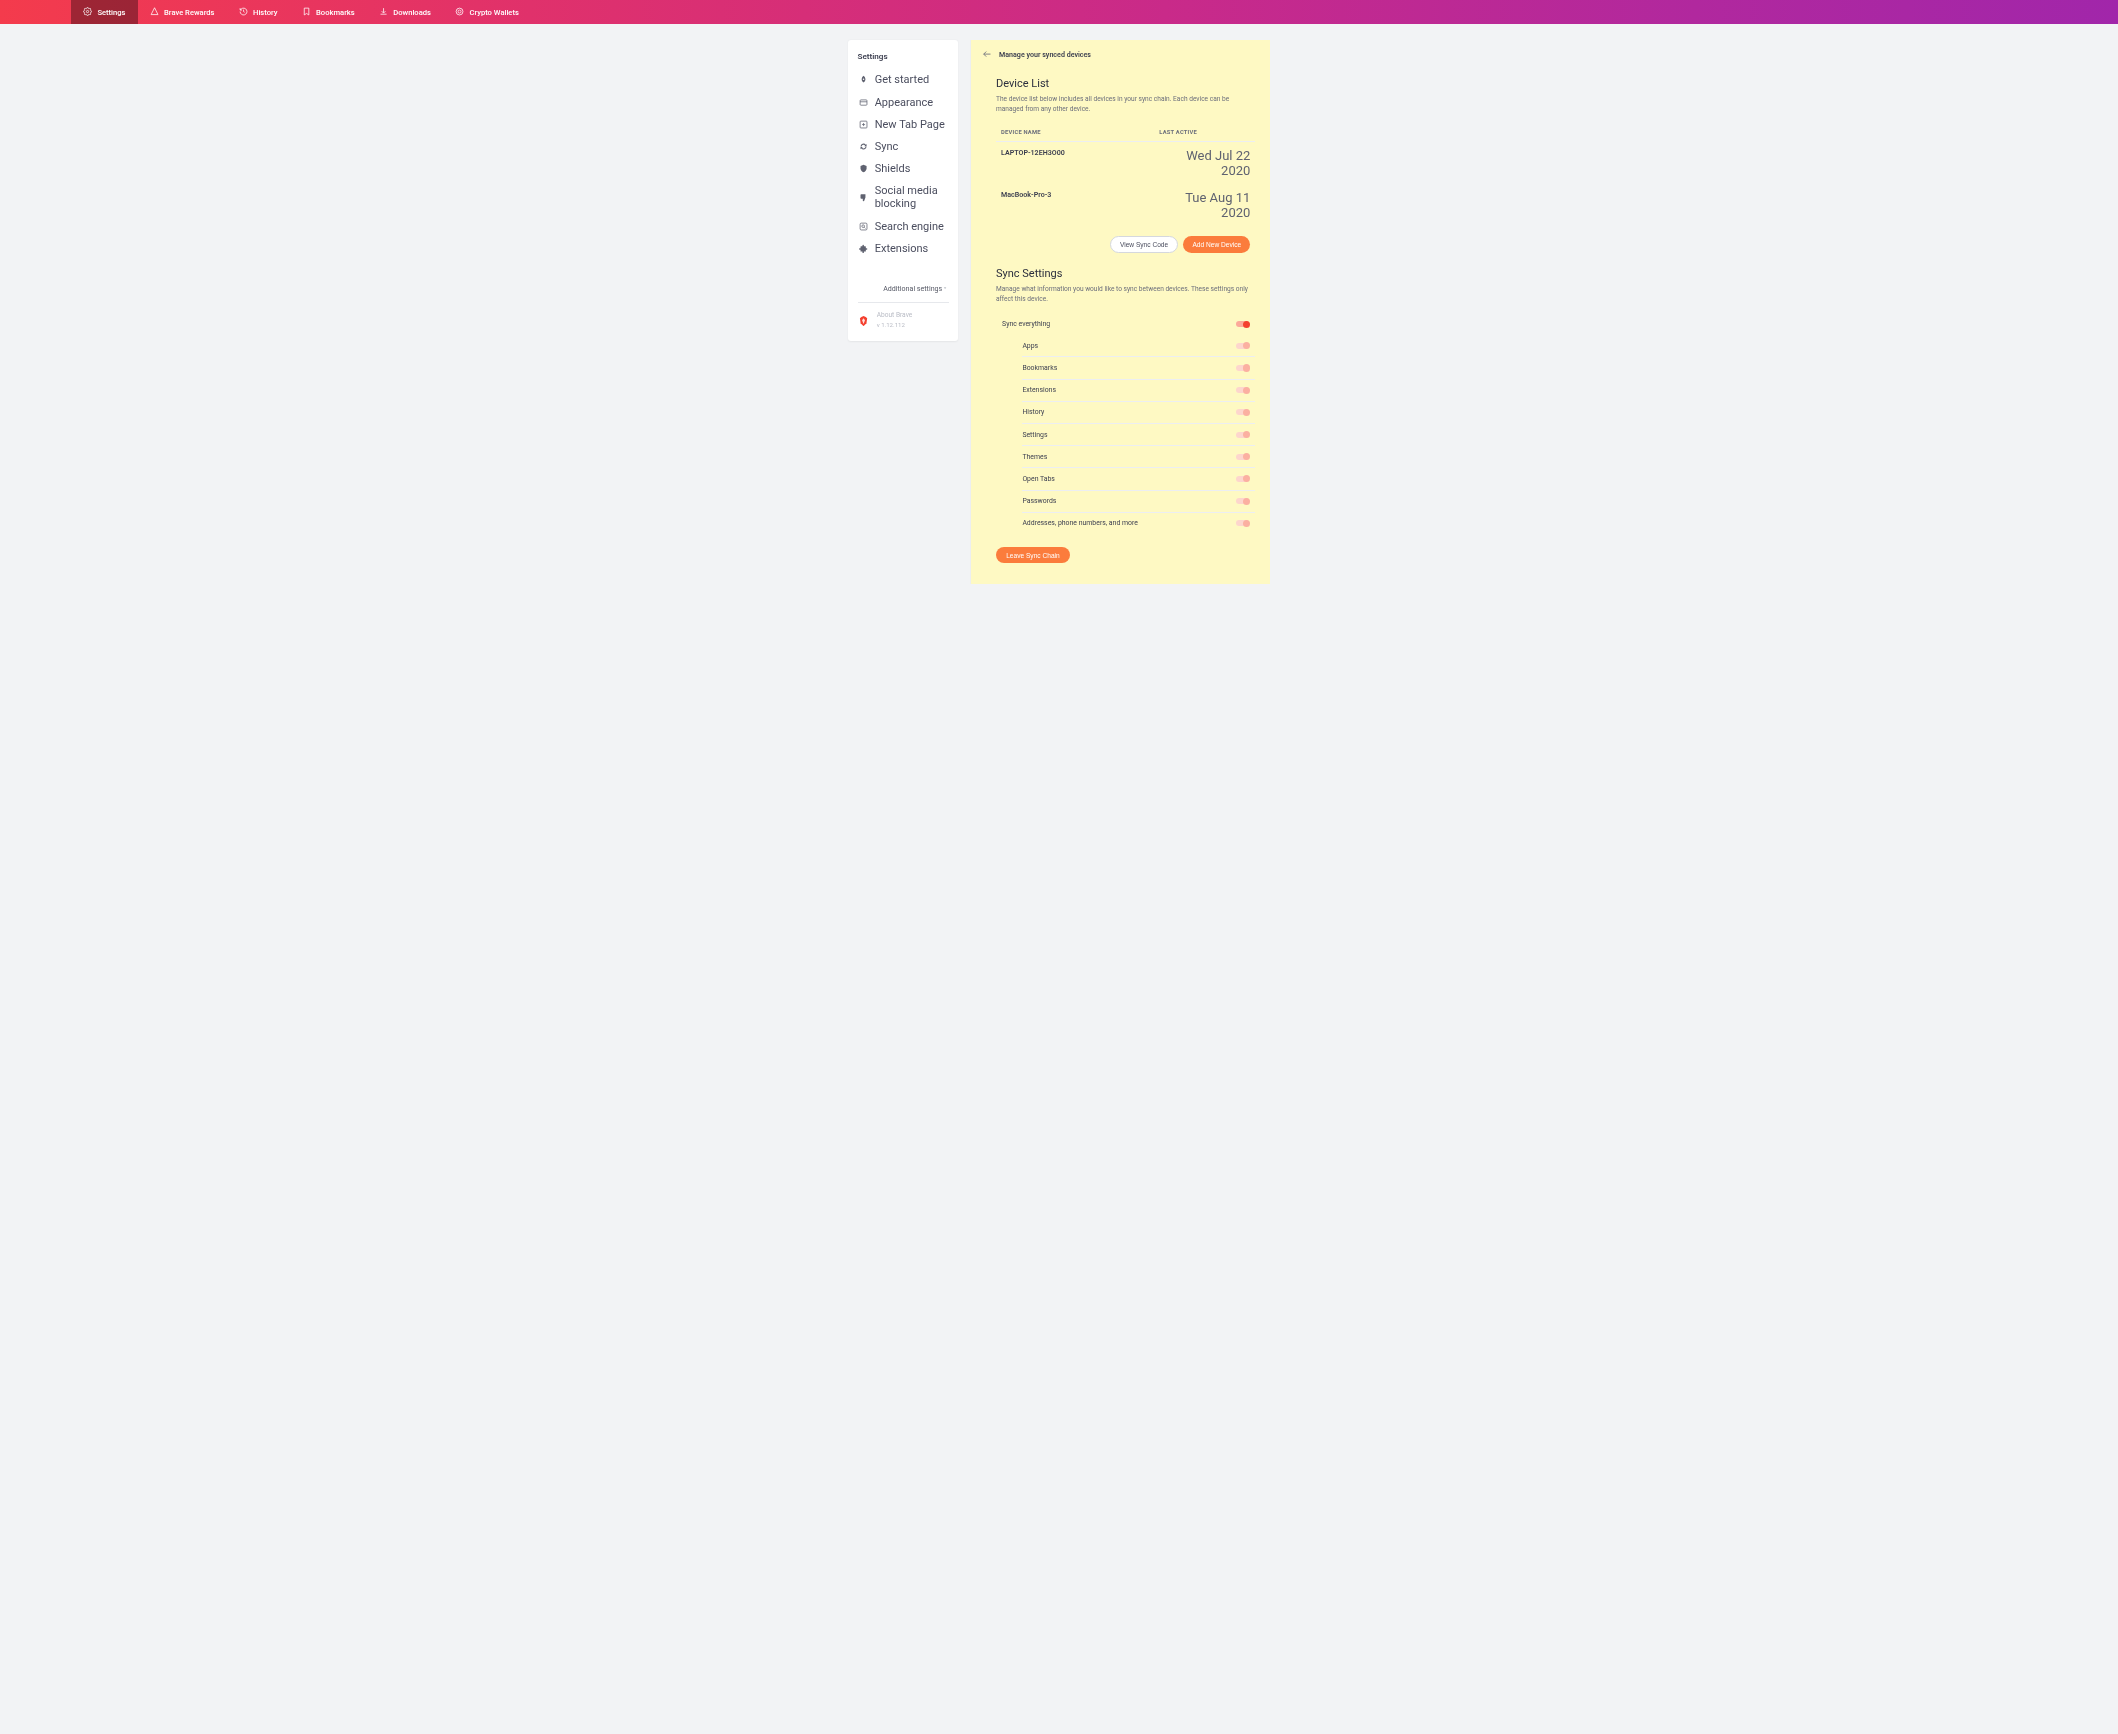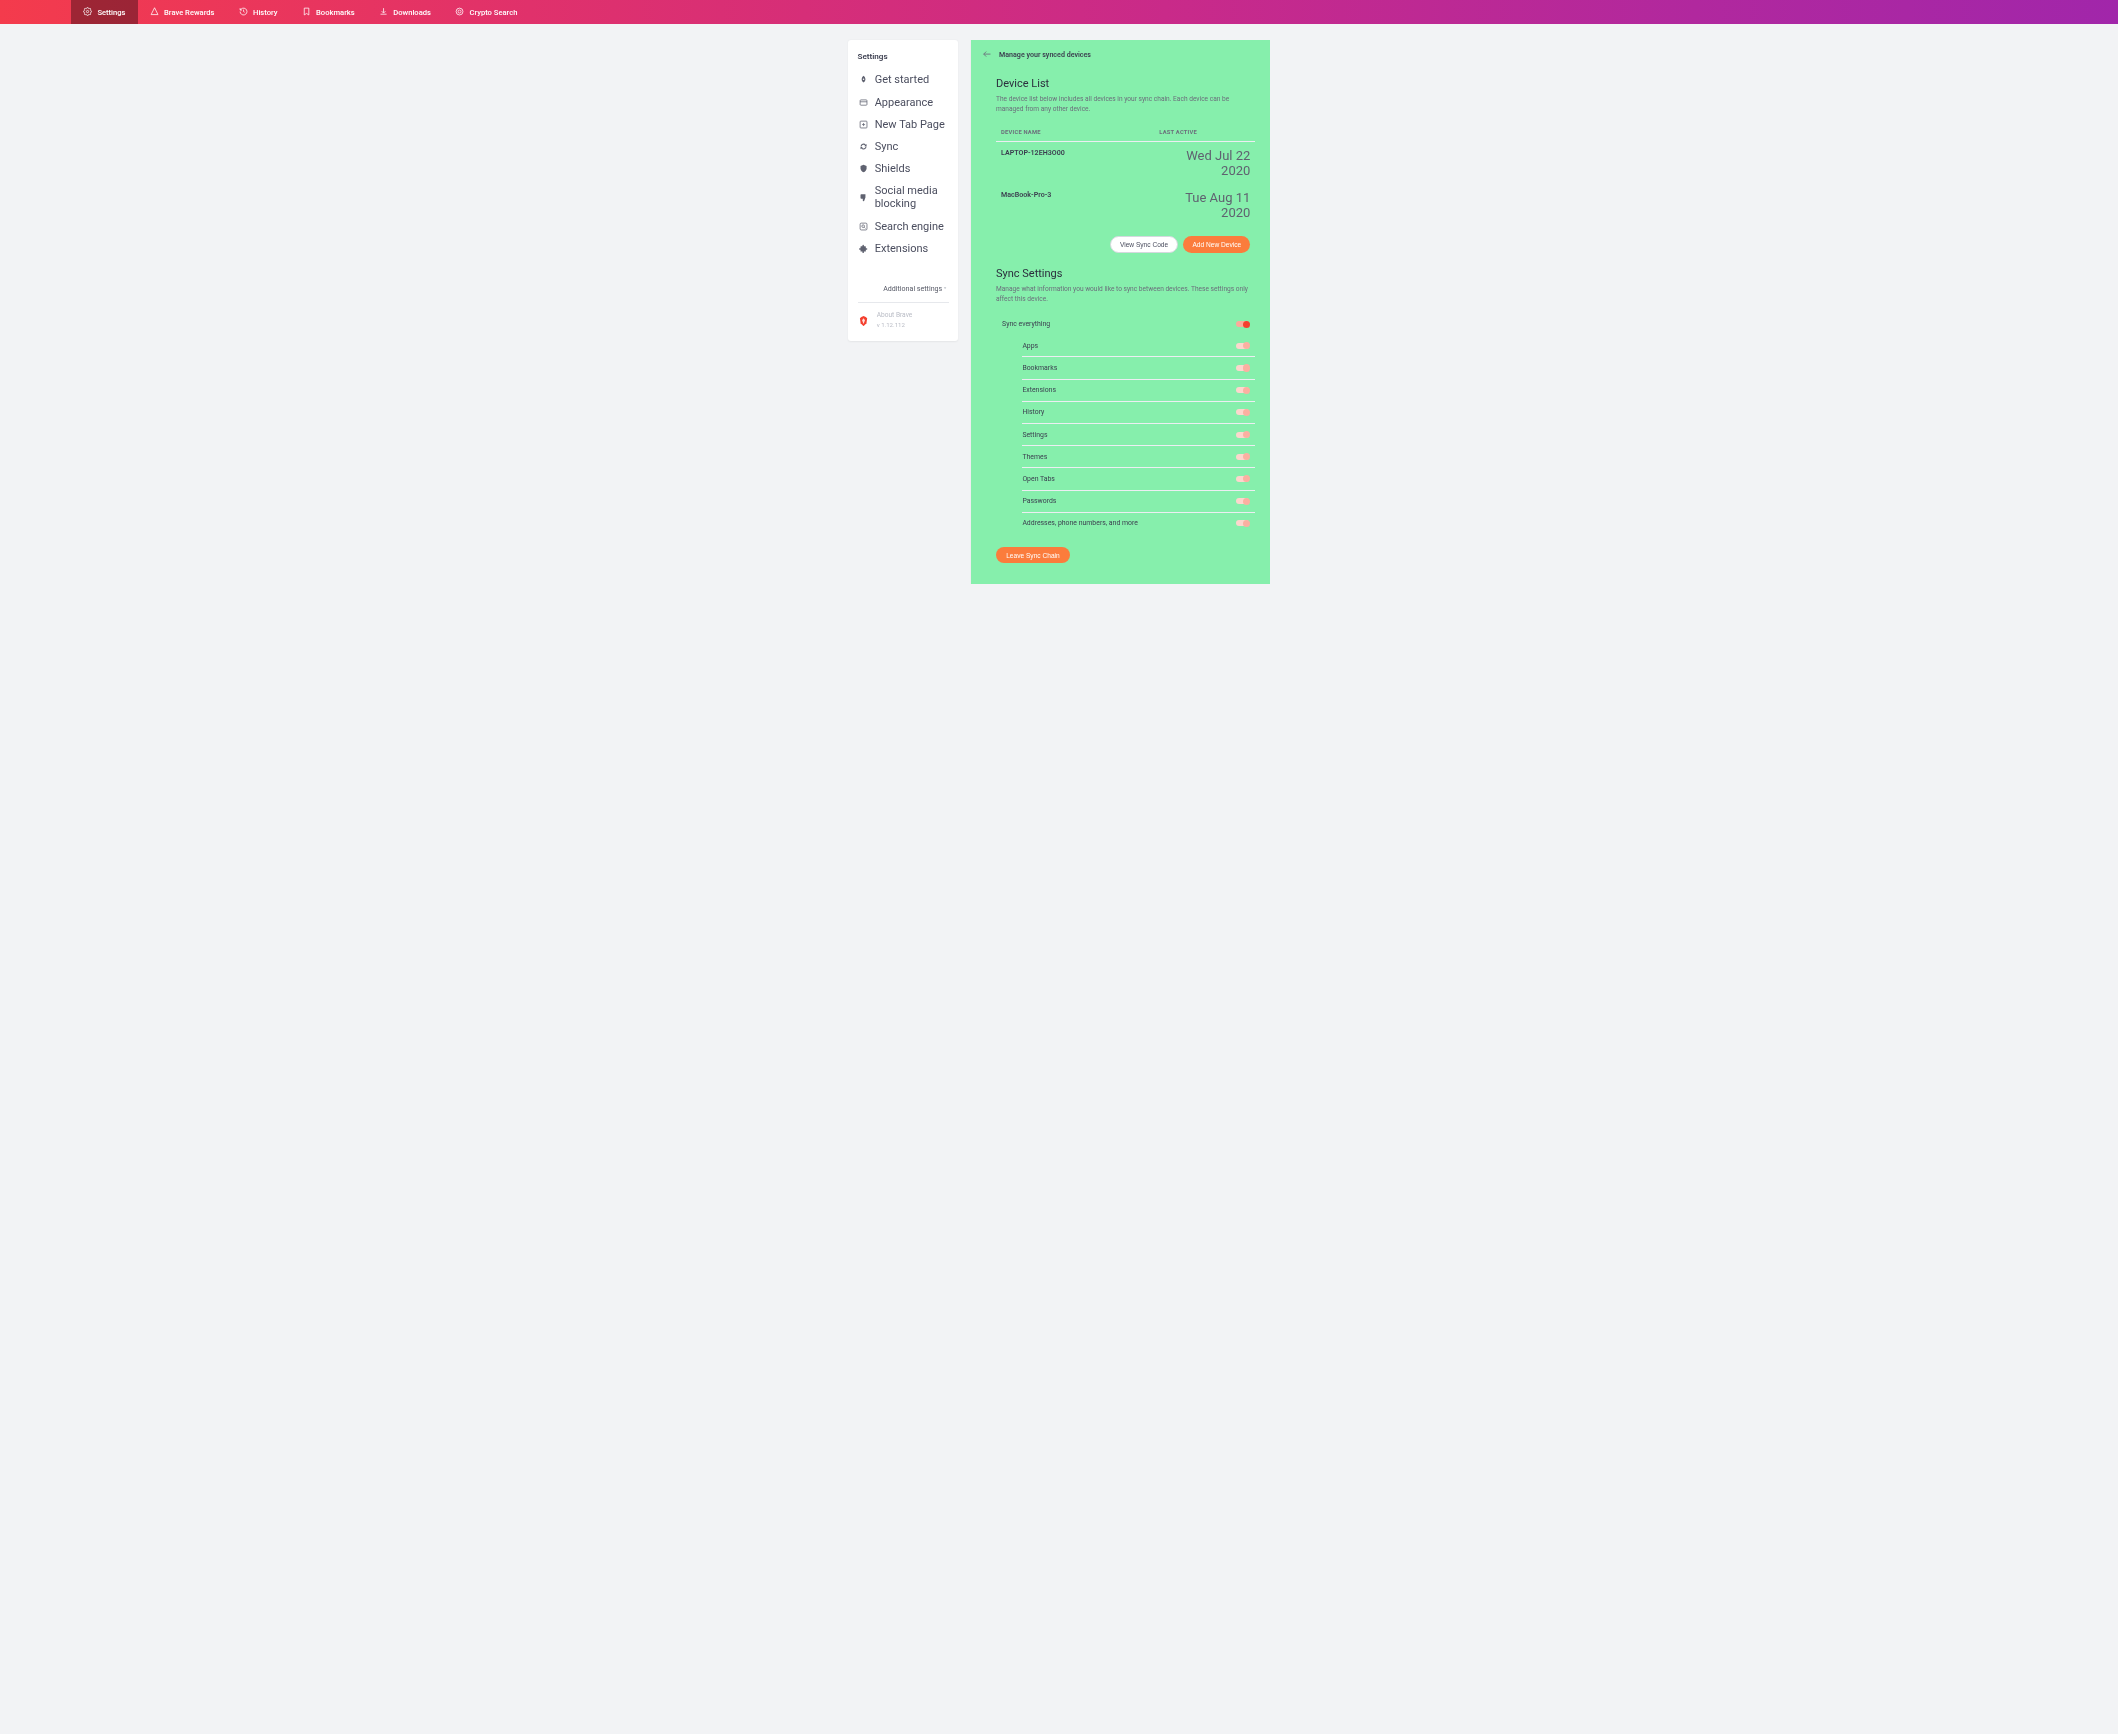--- a/index.html
+++ b/index.html
@@ -121,21 +121,21 @@
     .about-text .about-title {
       font-size: 6.6px;
       color: #b9bcc5;
     }
     .about-text .about-version {
       font-size: 6.1px;
       color: #b9bcc5;
     }
     .main-panel {
       width: 299px;
-      background: #86efac;
+      background: #fef9c3;
       border-radius: 0;
       padding: 9.1px 0 20.3px;
       box-shadow: -0.5px 0 0 rgba(0,0,0,0.04);
     }
     .panel-header {
       display: flex;
       align-items: center;
       gap: 7.1px;
       padding: 0 11.2px 7.1px;
     }
@@ -331,21 +331,21 @@
     </span>
     <span>Downloads</span>
   </div>
   <div class="topbar-item">
     <span>
       <svg viewBox="0 0 24 24">
           <circle cx="12" cy="12" r="9"></circle>
           <circle cx="12" cy="12" r="4"></circle>
         </svg>
     </span>
-    <span>Crypto Search</span>
+    <span>Crypto Wallets</span>
   </div>
 </div>
 
 <div class="page-wrap">
 
   <aside class="sidebar">
     <div class="sidebar-title">Settings</div>
 
     <div class="sidebar-item">
       <span class="icon">

